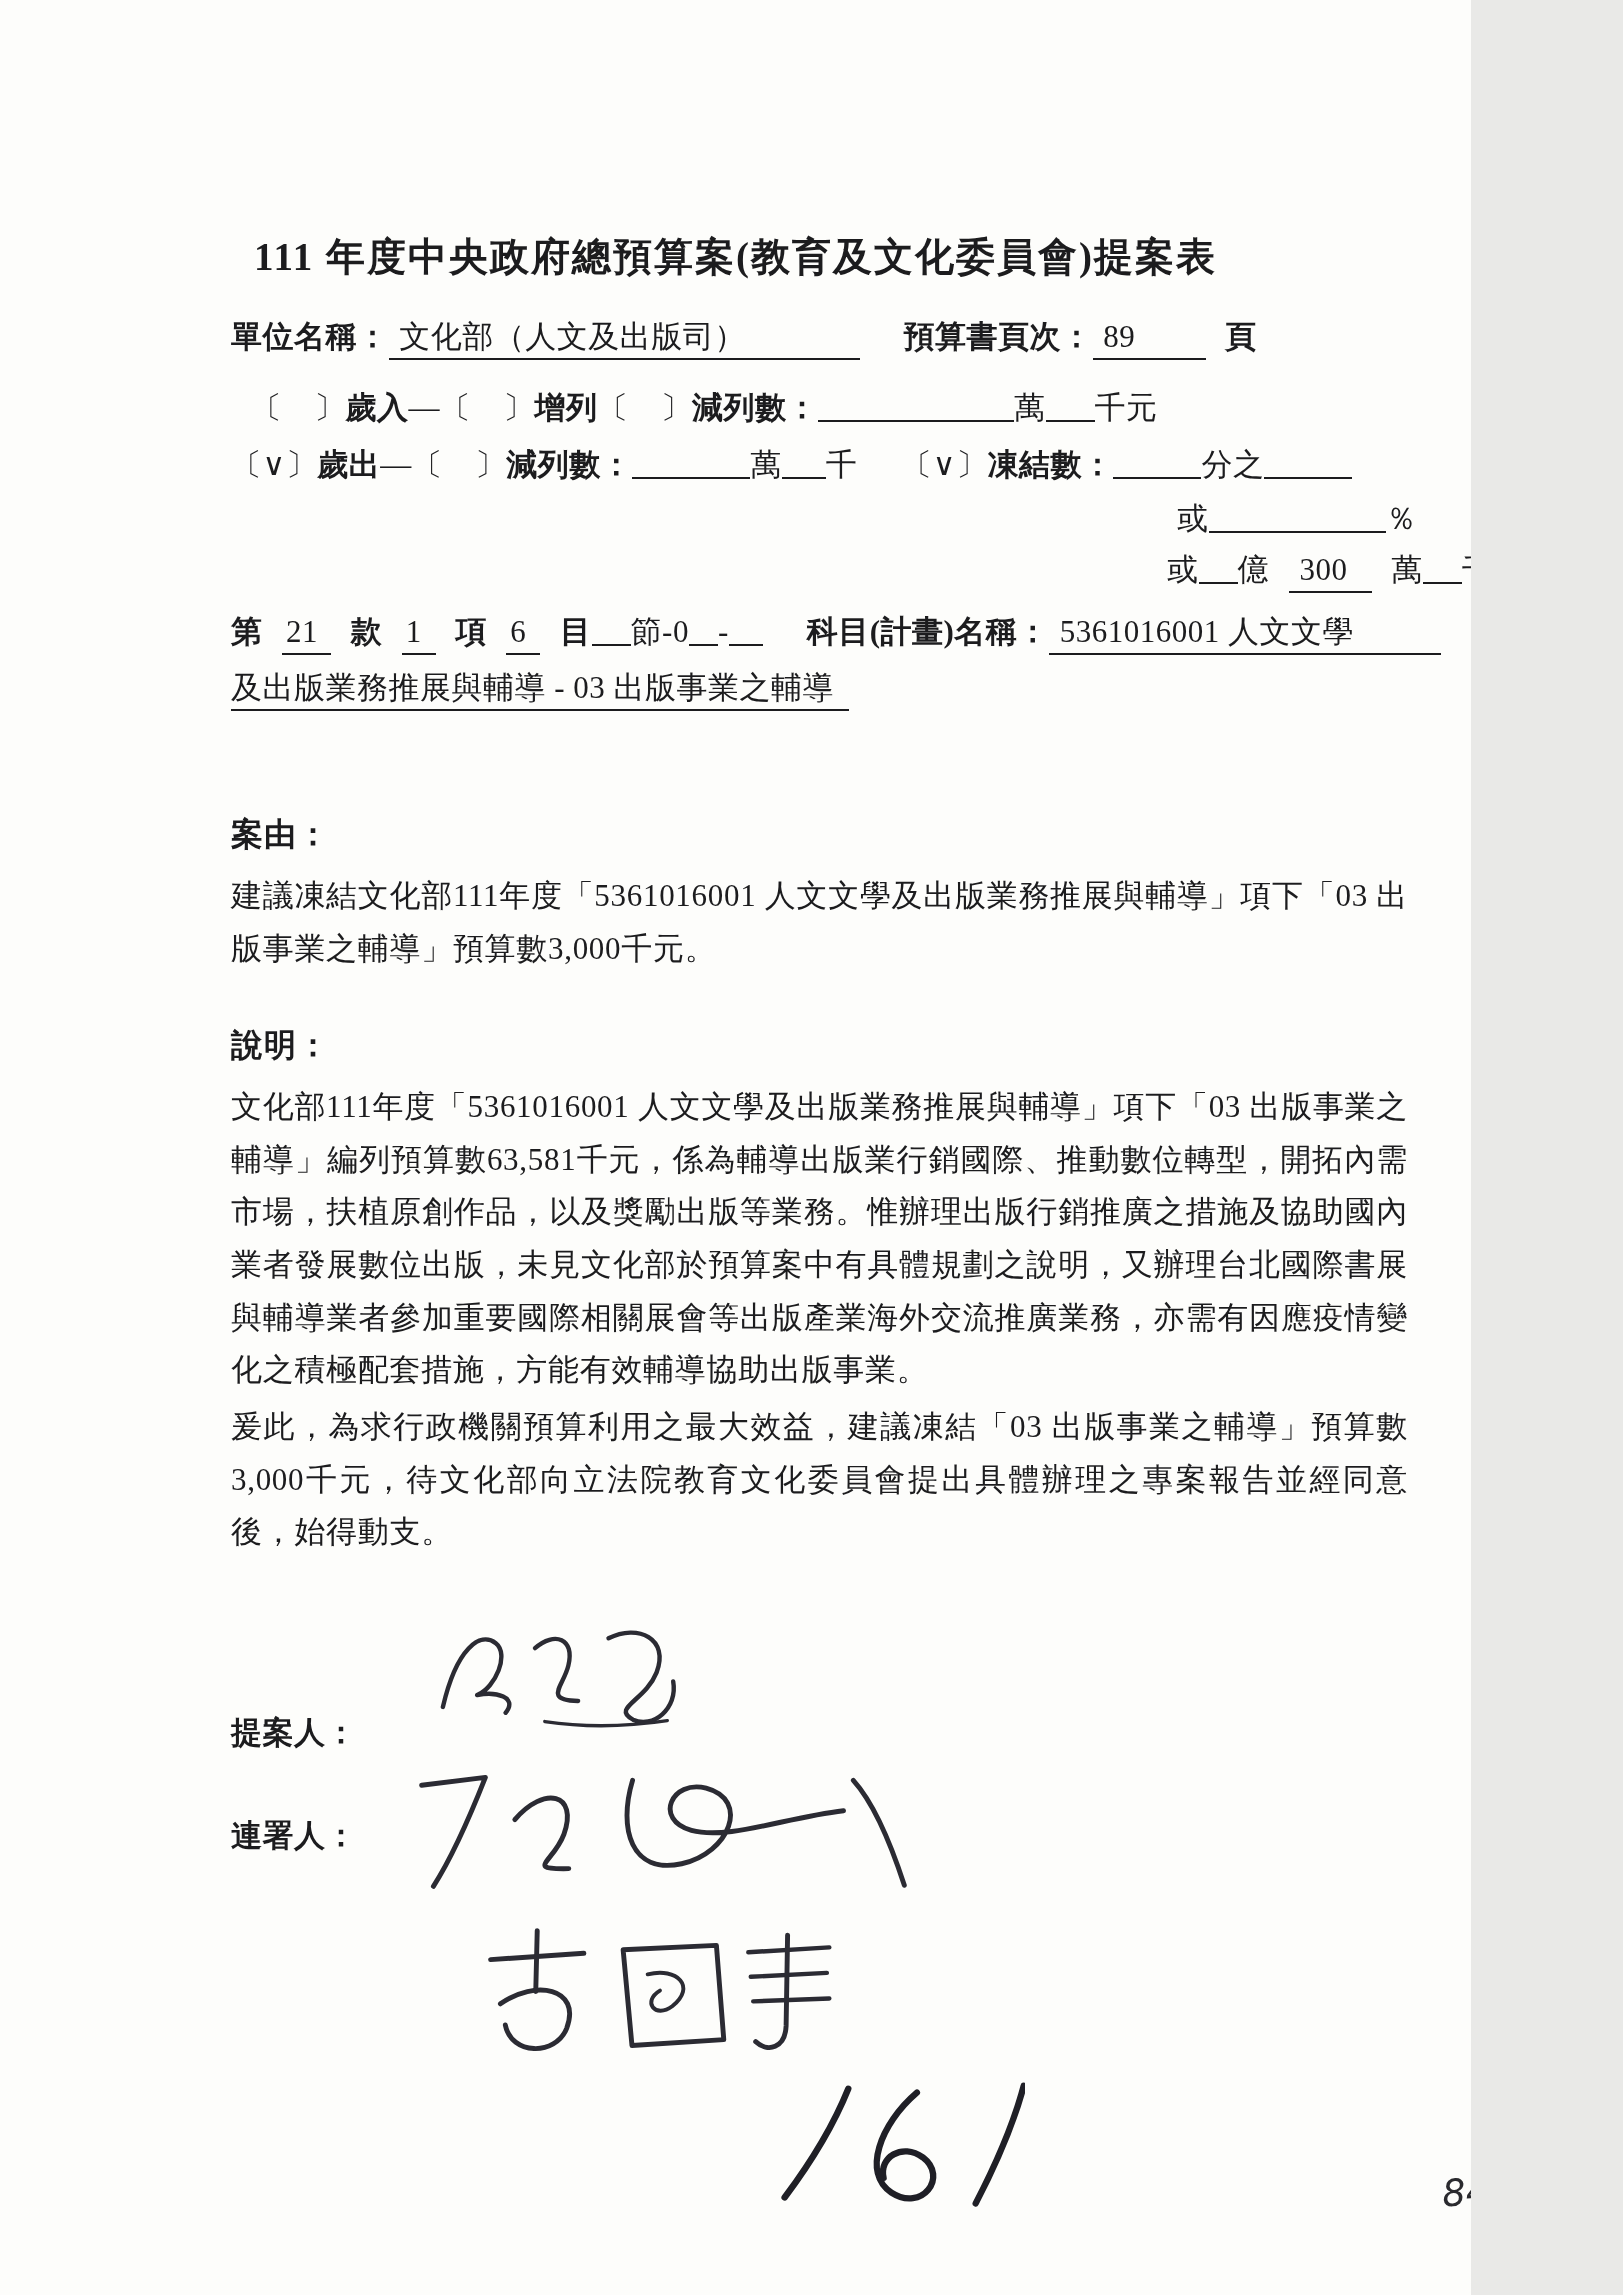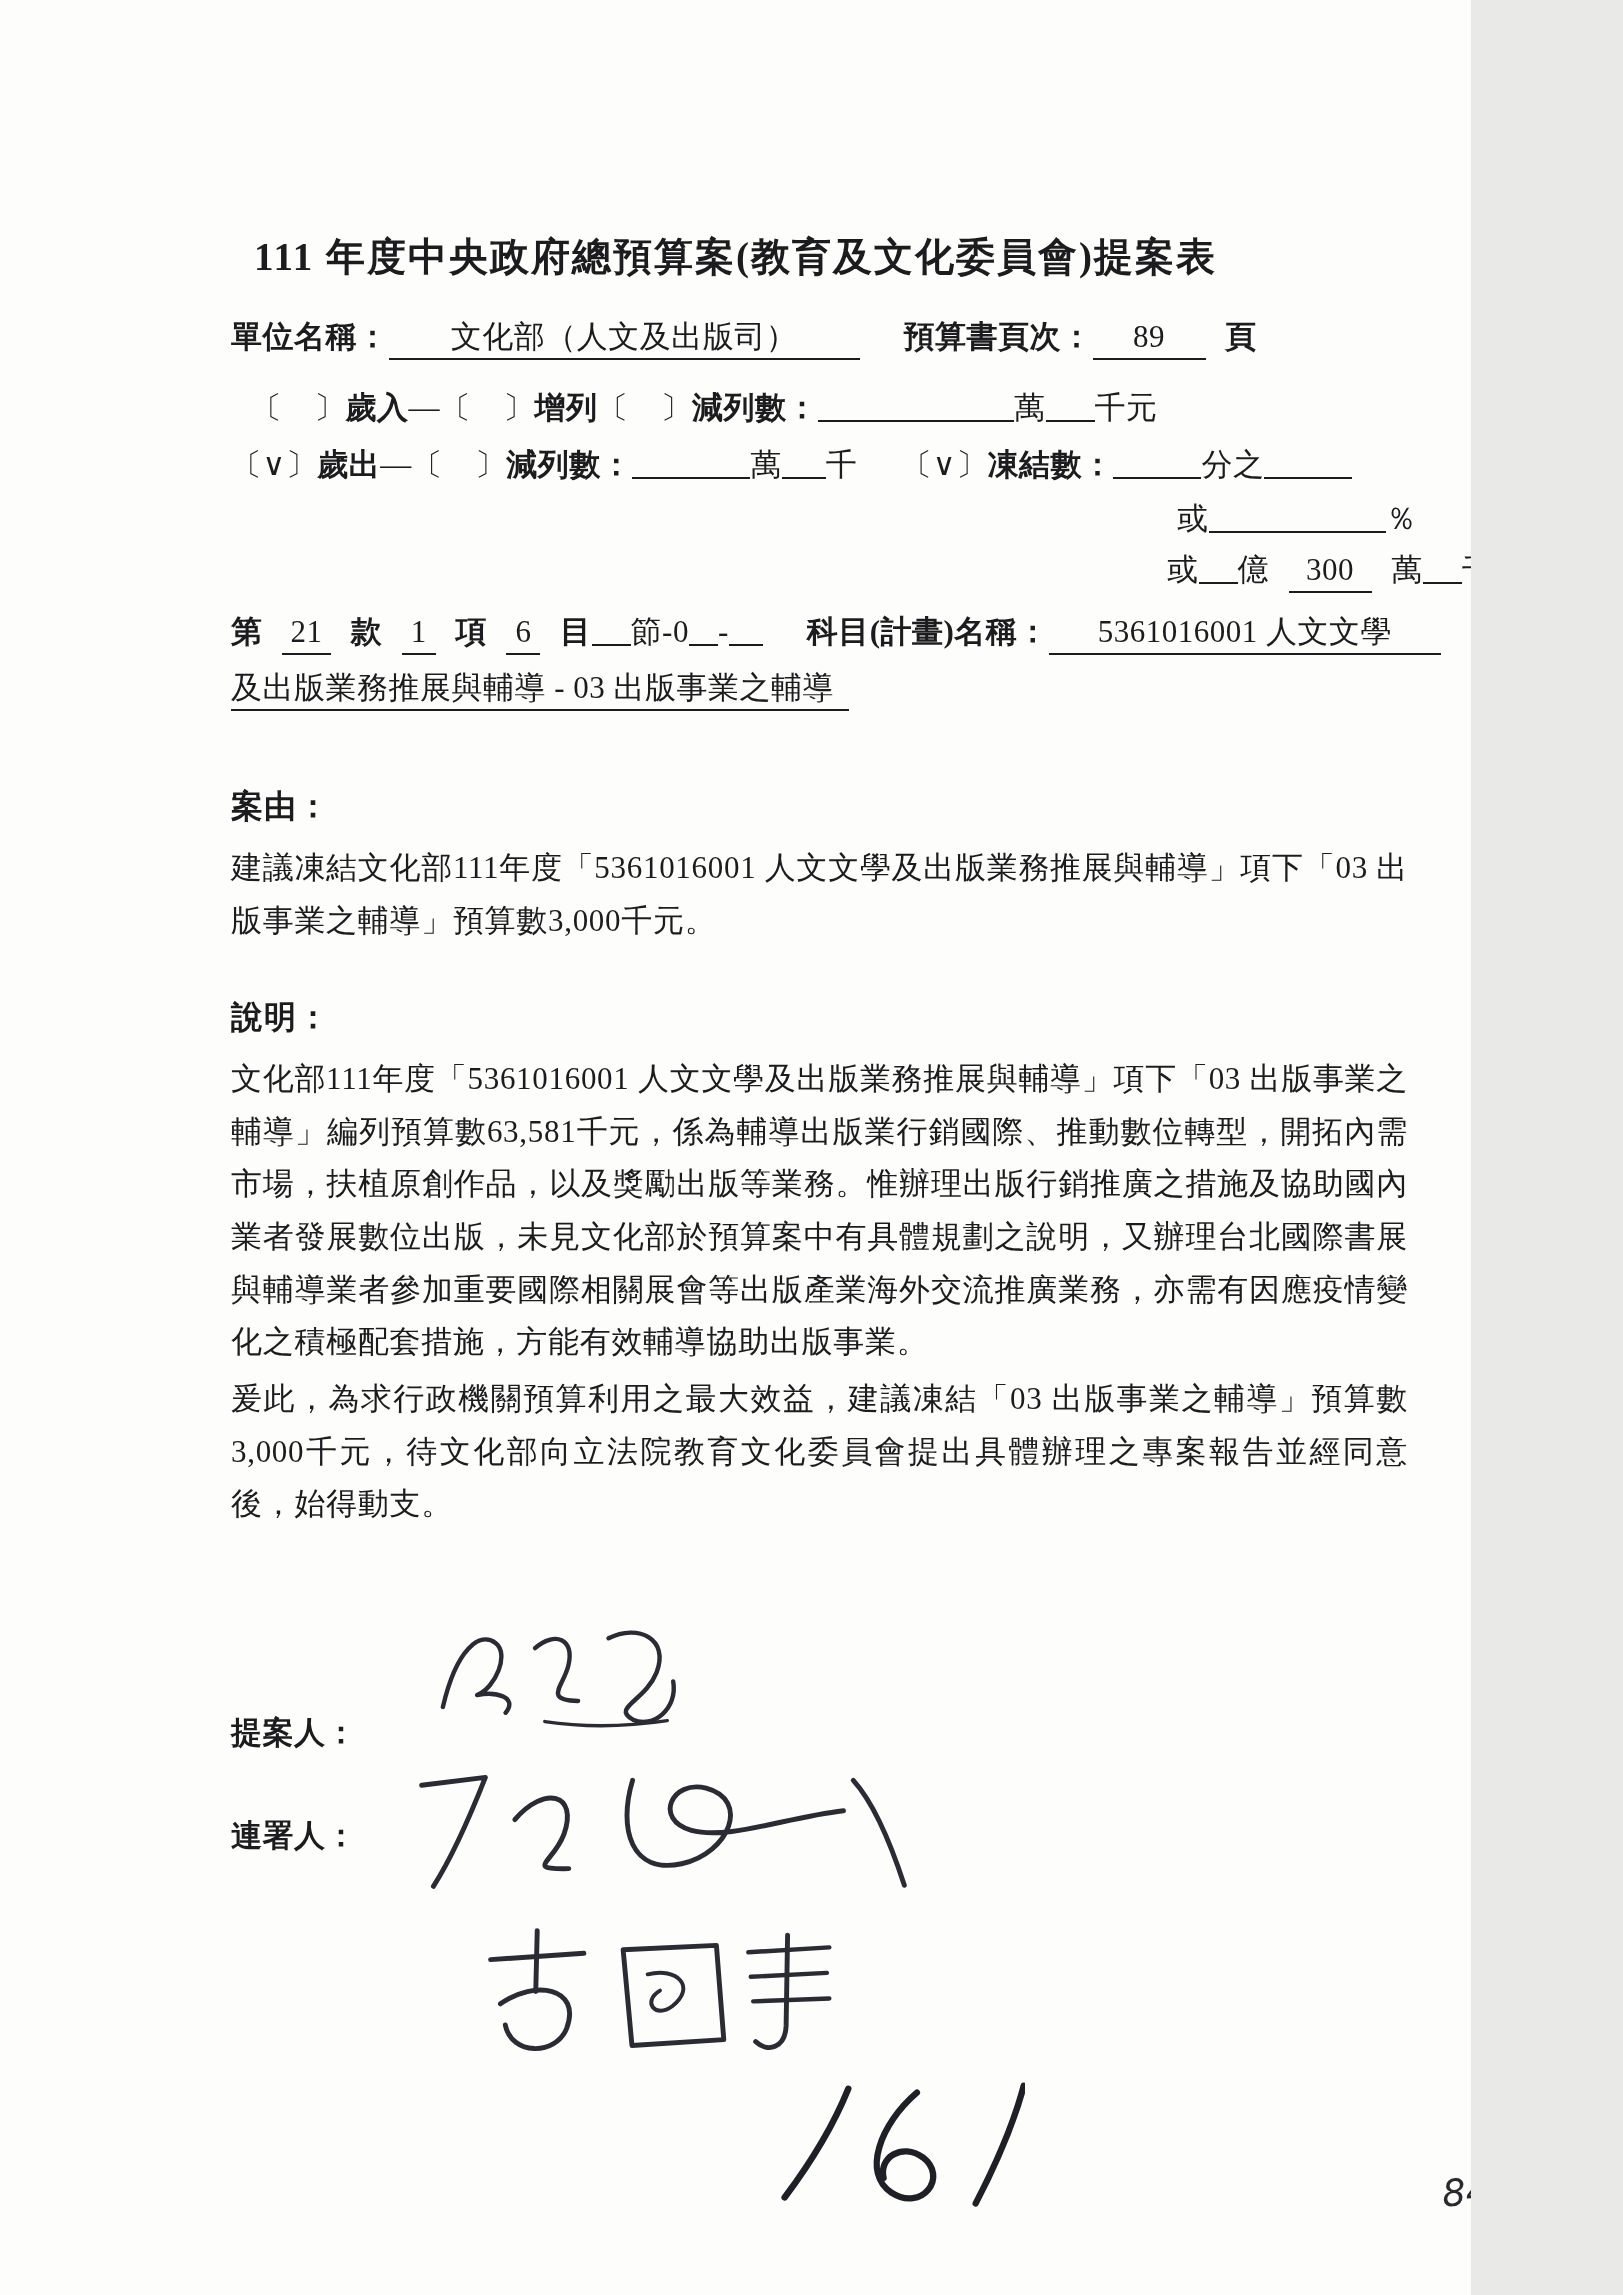--- a/index.html
+++ b/index.html
@@ -30,24 +30,23 @@
     display:inline-block;
     border-bottom:2px solid var(--ink);
     height:1.0em;
     vertical-align:-0.12em;
   }
   
   .uv {
     display:inline-block;
     border-bottom:2px solid var(--ink);
     padding:0 10.8px;
-    text-align:center;
     vertical-align:baseline;
   }
-  .block { position:absolute; left:231px; width:1177px; }
+  .block { position:absolute; left:231px; width:1177px;margin-top:28px; }
   .block h3 { margin:0 0 13.7px 0; font-size:32px; font-weight:bold; letter-spacing:1px; }
   .para { margin:0 0 3.9px 0; text-align:justify; line-height:1.7; letter-spacing:0.7px; }
   .sig { position:absolute; }
   .sig path { fill:none; stroke:#2b2b33; stroke-linecap:round; stroke-linejoin:round; }
   .hand161 { position:absolute; }
   .hand161 path { fill:none; stroke:#1f1f26; stroke-linecap:round; }
   .pagenum {
     position:absolute; top:2168px; left:1442px;
     font-family:"DejaVu Sans",sans-serif;
     font-style:italic; font-size:37px; transform:rotate(-4deg); color:#2a2a2e;

